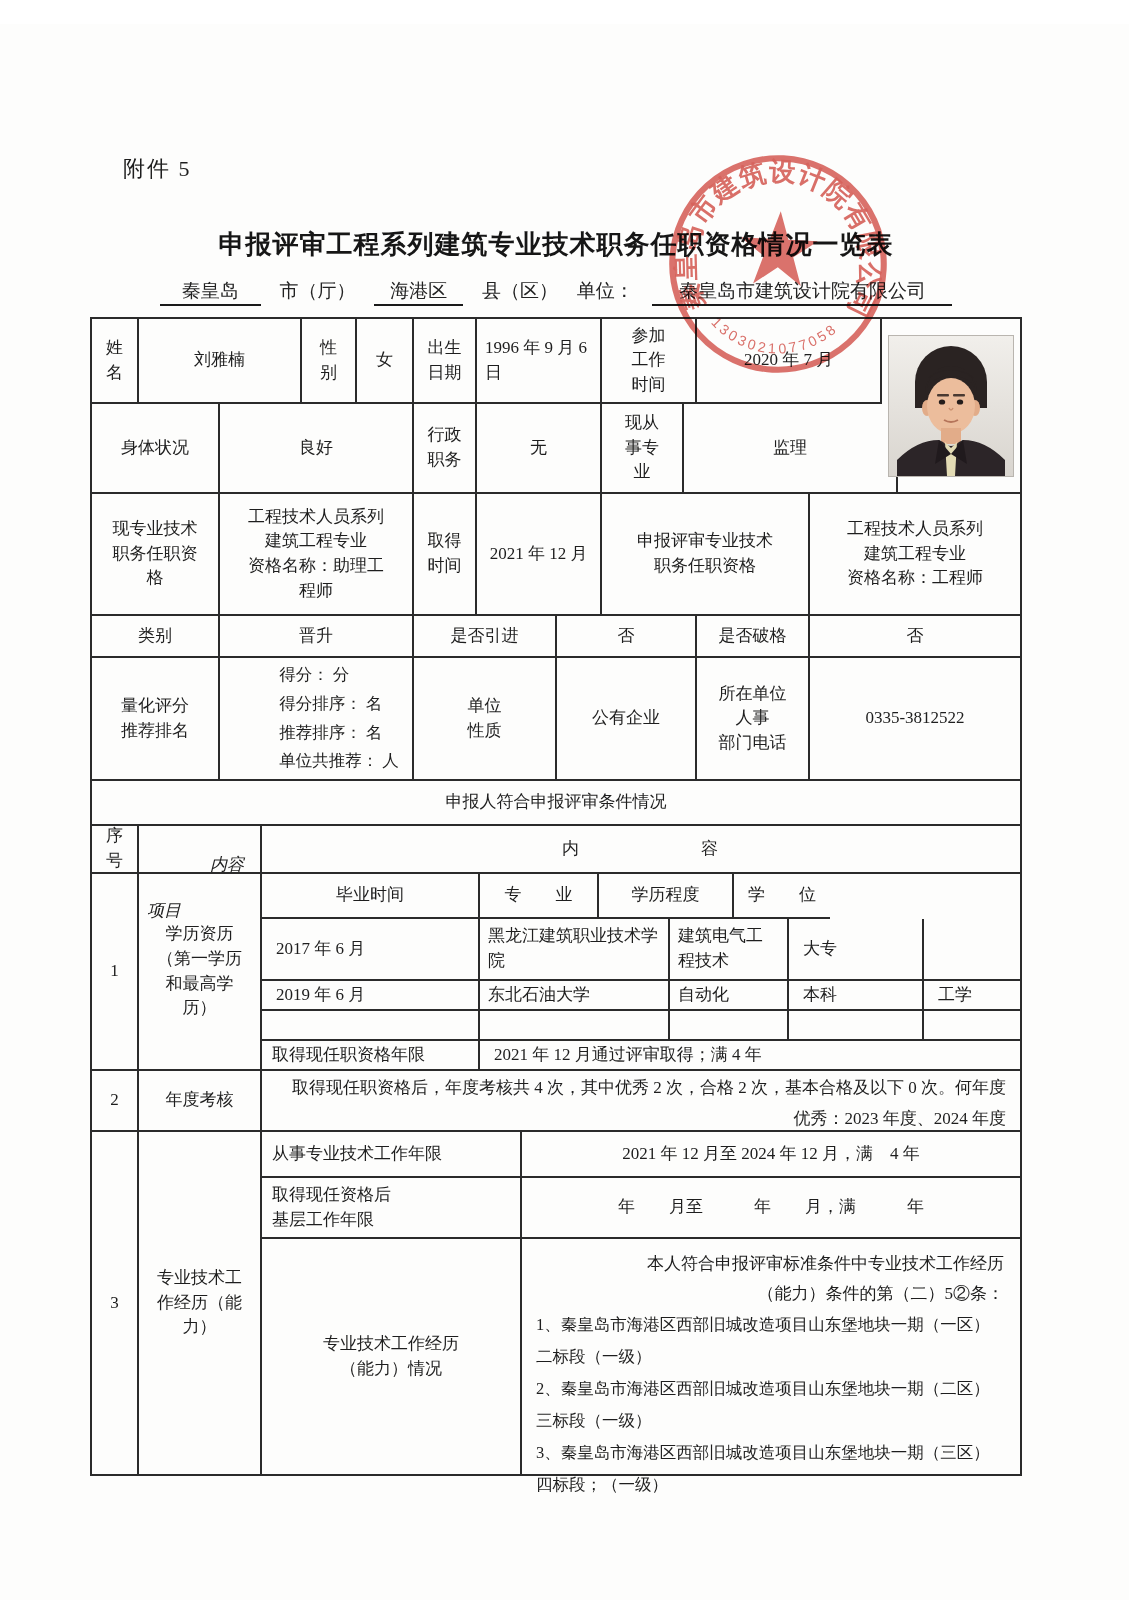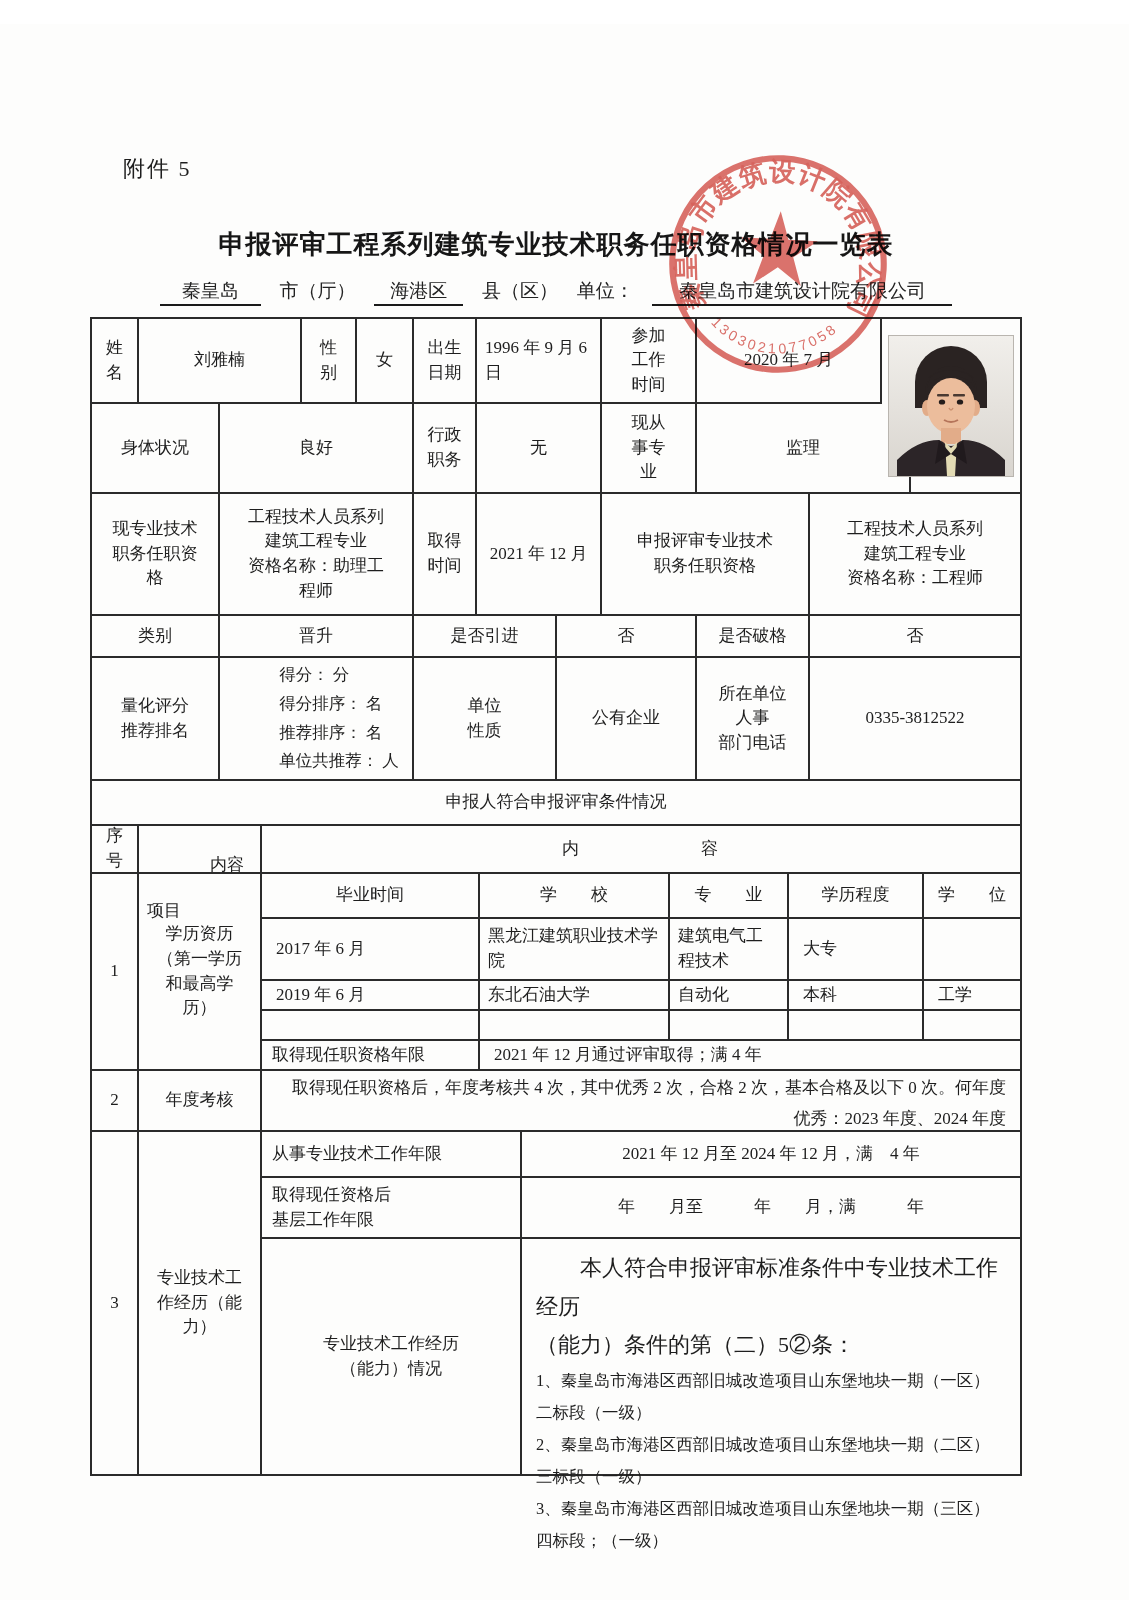--- a/index.html
+++ b/index.html
@@ -50,23 +50,23 @@
     text-align: center; white-space: pre-line;
     flex-shrink: 0;
   }
   .nr { border-right: none; }
   .nb { border-bottom: none; }
   .al { justify-content: flex-start; text-align: left; }
   .blk { display:block; white-space: pre-line; }
 
   .score-lines { text-align:left; line-height: 1.75; font-size: 16.5px; }
   .spread { gap: 120px; letter-spacing: 2px; }
-  .item-head div { line-height: 1.3; }
+  .item-head div { line-height: 1.3; font-style: italic; }
   .exp-cell { display:block; padding: 10px 16px 0 14px; text-align:left; white-space: normal; }
-  .exp-cell .intro { font-size: 22px; line-height: 1.75; }
+  .exp-cell .intro { font-size: 17px; line-height: 1.75; text-align: right; }
   .exp-cell .indent { text-indent: 2em; }
   .exp-cell .item { font-size: 16.5px; line-height: 1.95; }
   .longtext { display:block; padding: 2px 14px; text-align:right; white-space: normal; line-height: 1.8; }
 
   
   .stamp {
     position: absolute; left: 656px; top: 118px;
     width: 244px; height: 244px;
     opacity: 0.82;
     mix-blend-mode: multiply;
@@ -113,21 +113,21 @@
 工作
 时间</div>
           <div class="c" style="width:185px;height:85px">2020 年 7 月</div>
         </div>
         <div class="r" style="height:90px">
           <div class="c" style="width:128px;height:90px">身体状况</div>
           <div class="c" style="width:194px;height:90px">良好</div>
           <div class="c" style="width:63px;height:90px">行政
 职务</div>
           <div class="c" style="width:125px;height:90px">无</div>
-          <div class="c" style="width:95px;height:90px">现从
+          <div class="c" style="width:82px;height:90px">现从
 事专
 业</div>
           <div class="c" style="width:214px;height:90px">监理</div>
         </div>
       </div>
       <div class="c nr photo-cell" style="width:138px;height:175px">
         <svg class="photo" viewBox="0 0 124 140" xmlns="http://www.w3.org/2000/svg">
           <defs>
             <linearGradient id="pbg" x1="0" y1="0" x2="0" y2="1">
               <stop offset="0" stop-color="#f1efeb"></stop>
@@ -220,21 +220,20 @@
 
     <div class="r">
       <div class="c" style="width:47px;height:197px">1</div>
       <div class="c" style="width:123px;height:197px">学历资历
 （第一学历
 和最高学
 历）</div>
       <div class="col" style="width:758px">
         <div class="r" style="height:45px">
           <div class="c" style="width:218px;height:45px">毕业时间</div>
-          <div class="c" style="width:190px;height:45px">学　　校</div>
           <div class="c" style="width:119px;height:45px">专　　业</div>
           <div class="c" style="width:135px;height:45px">学历程度</div>
           <div class="c nr" style="width:96px;height:45px">学　　位</div>
         </div>
         <div class="r" style="height:62px">
           <div class="c al" style="width:218px;height:62px;padding-left:14px">2017 年 6 月</div>
           <div class="c al" style="width:190px;height:62px;padding:0 8px">黑龙江建筑职业技术学院</div>
           <div class="c al" style="width:119px;height:62px;padding:0 8px">建筑电气工程技术</div>
           <div class="c al" style="width:135px;height:62px;padding-left:14px">大专</div>
           <div class="c nr al" style="width:96px;height:62px;padding-left:14px"></div>

